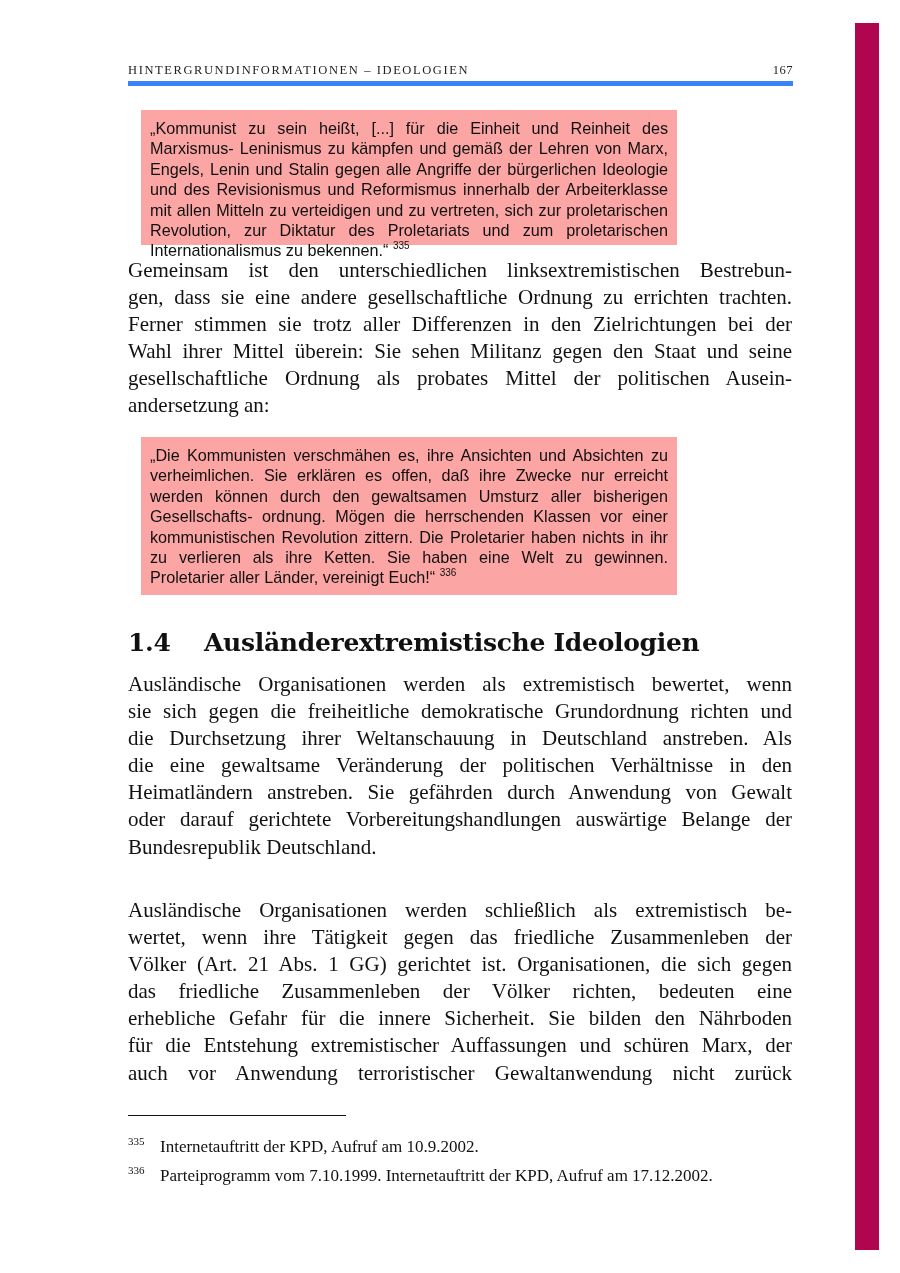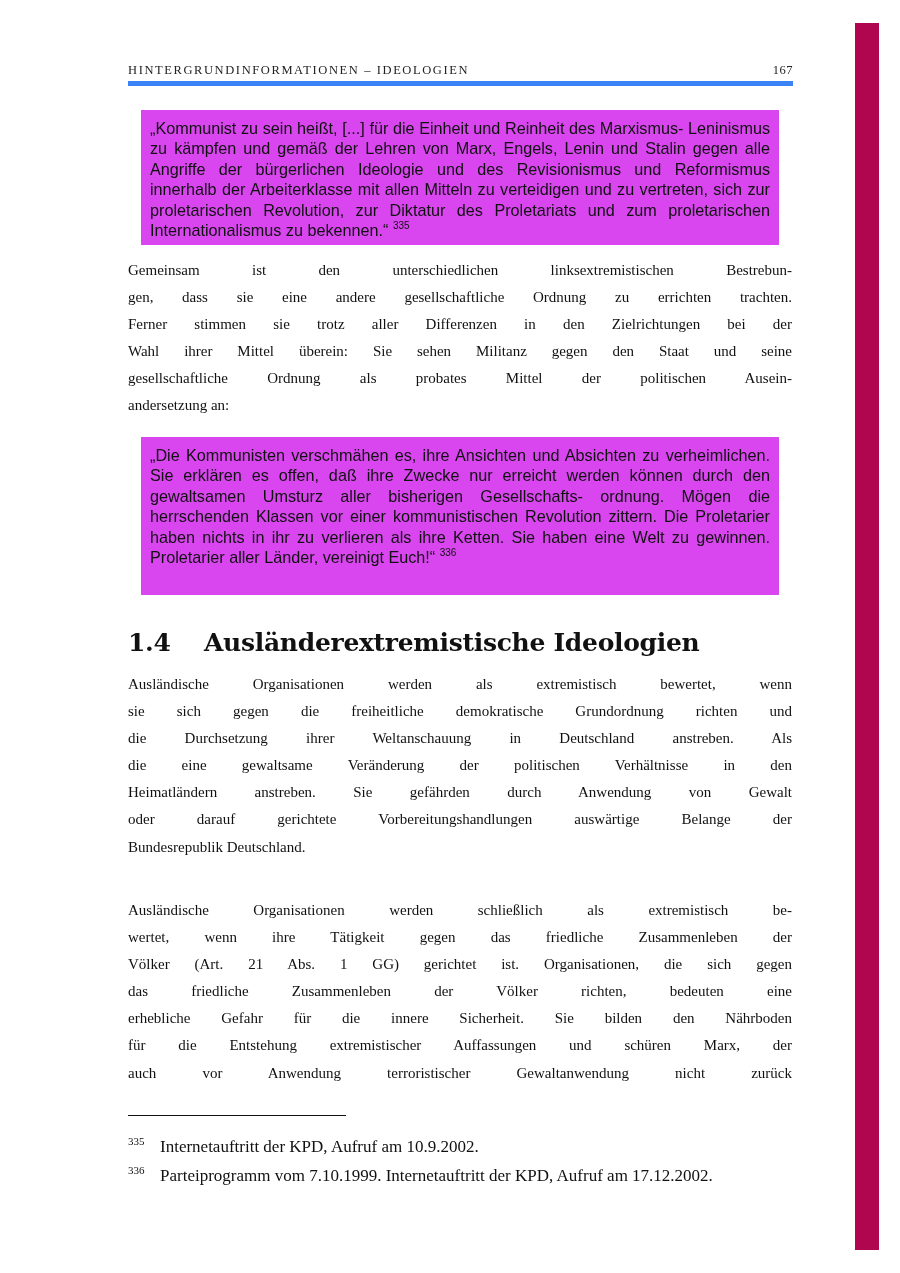--- a/index.html
+++ b/index.html
@@ -41,22 +41,22 @@
     }
     .running-header .page-num {
       position: absolute;
       right: 0;
       top: 0;
       letter-spacing: 0.5px;
     }
     .quote-box {
       position: absolute;
       left: 141px;
-      width: 638px;
-      background: #d946ef;
+      width: 536px;
+      background: #fca5a5;
       box-sizing: border-box;
       padding: 8px 9px 7px 9px;
       font-family: "Liberation Sans", "DejaVu Sans", sans-serif;
       font-size: 16.2px;
       line-height: 20.4px;
       text-align: justify;
       color: #111;
     }
     .quote-box sup, .footnote sup {
       font-size: 10px;
@@ -64,21 +64,21 @@
       vertical-align: 0;
       position: relative;
       top: -7px;
     }
     .quote-1 { top: 110px; height: 135px; }
     .quote-2 { top: 437px; height: 158px; }
     .body-para {
       position: absolute;
       left: 128px;
       width: 664px;
-      font-size: 15px;
+      font-size: 21px;
       line-height: 27.1px;
       text-align: justify;
       margin: 0;
       color: #111;
     }
     .body-para .line {
       display: block;
       text-align: justify;
       text-align-last: justify;
       white-space: nowrap;

